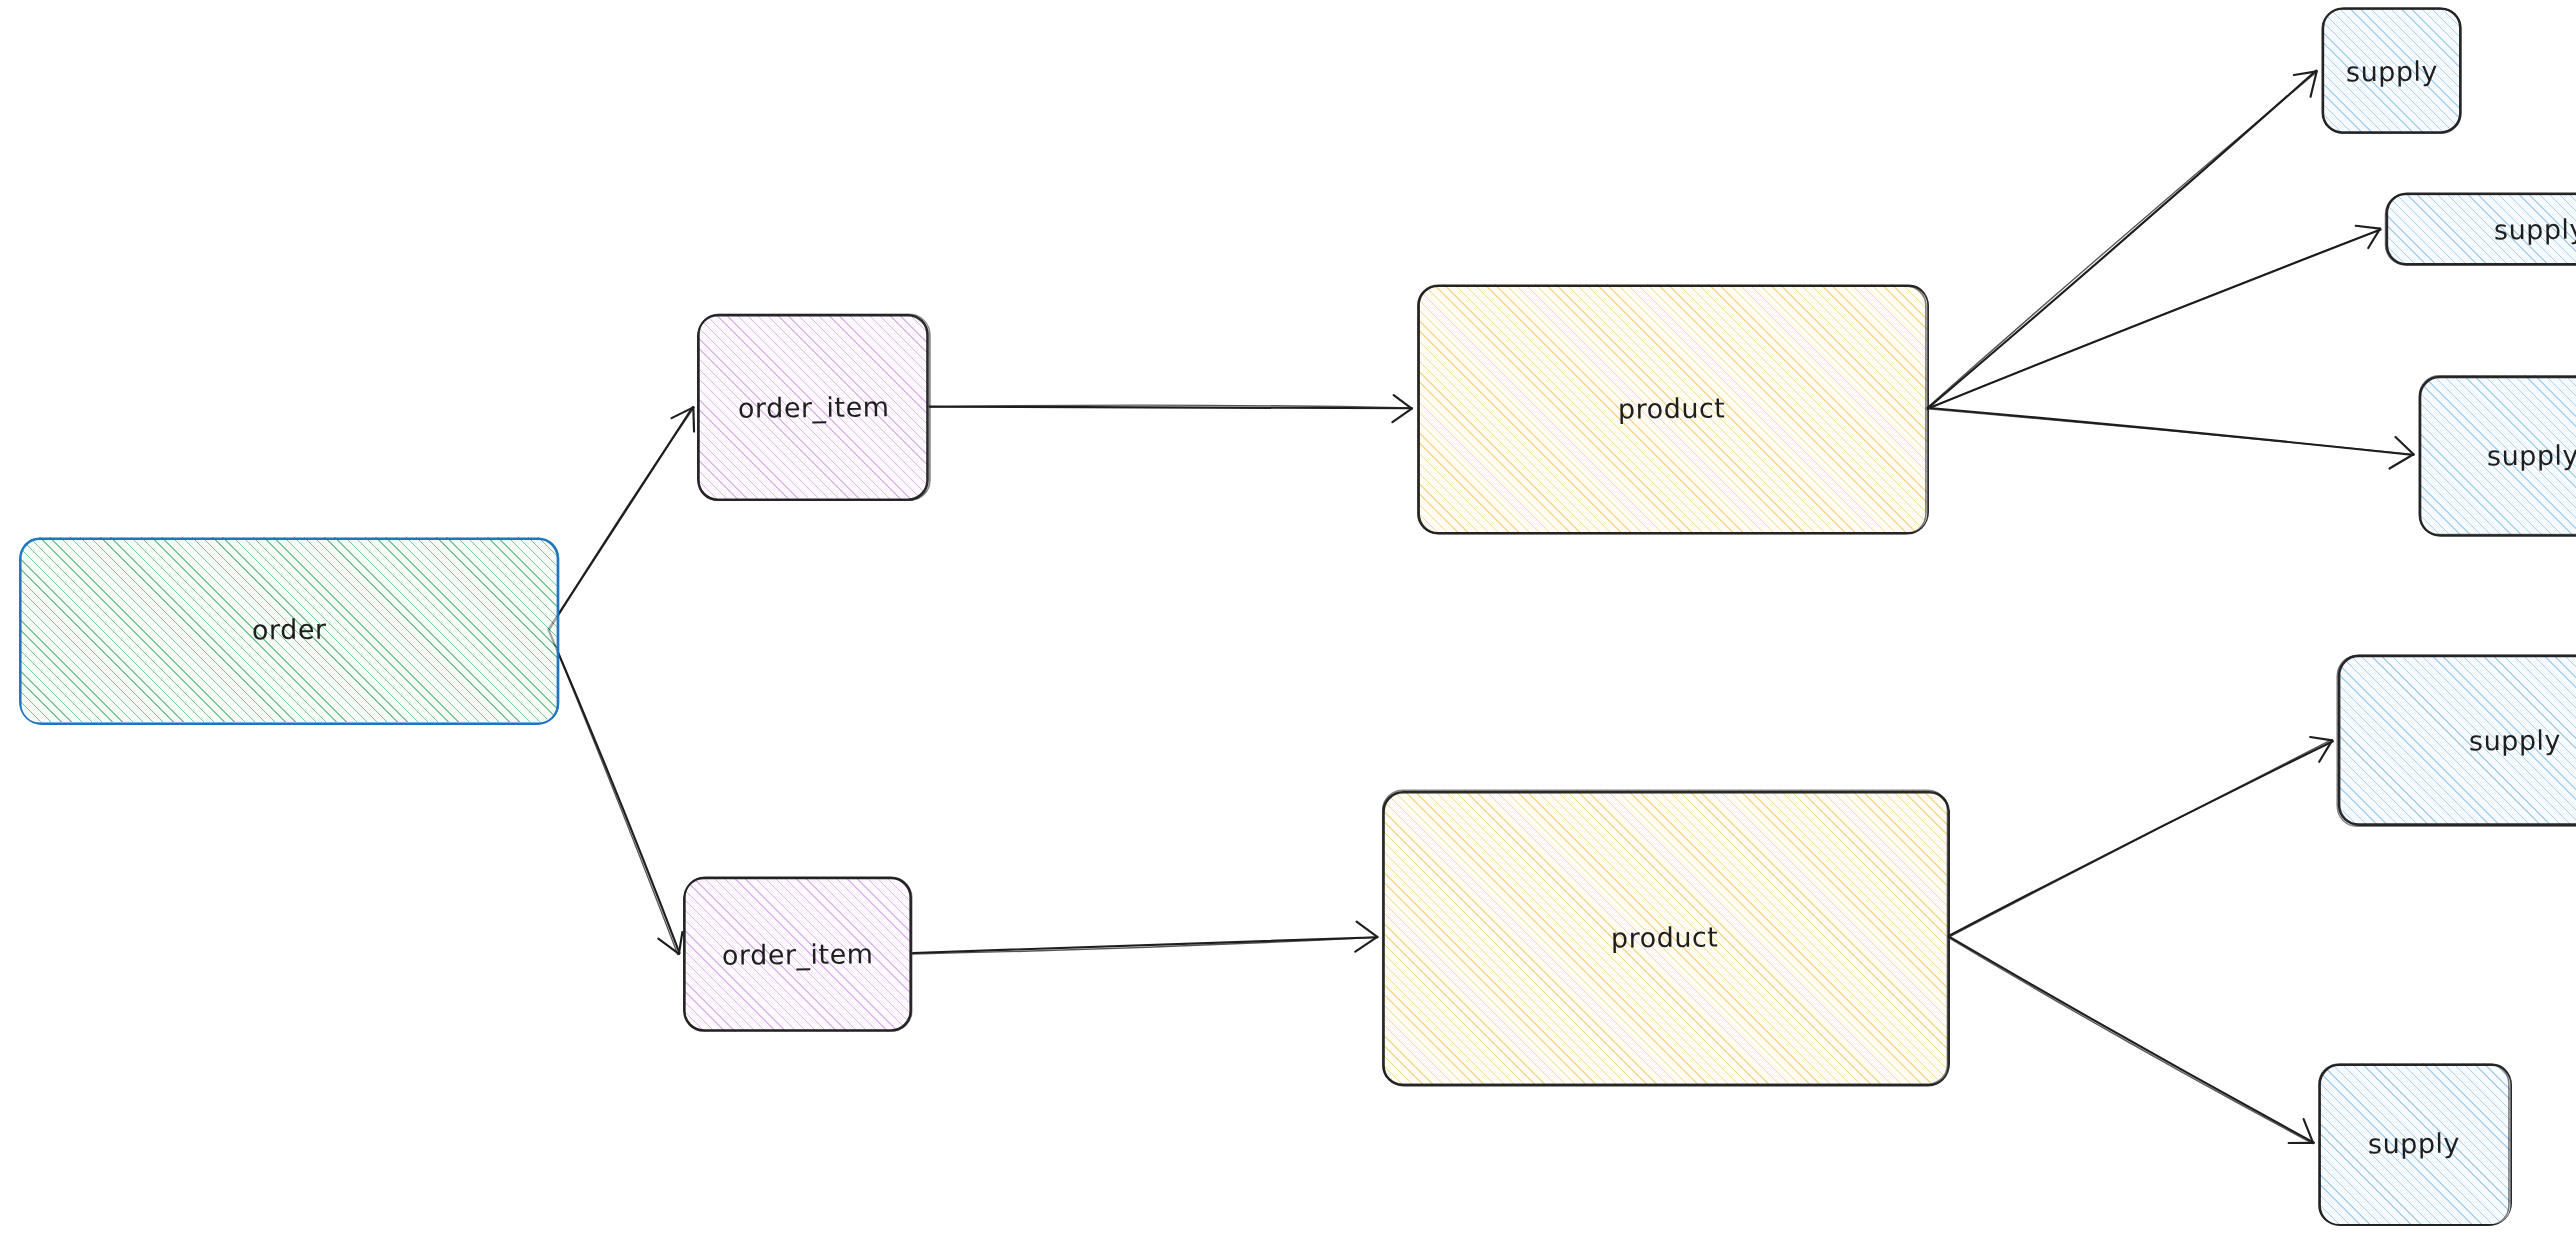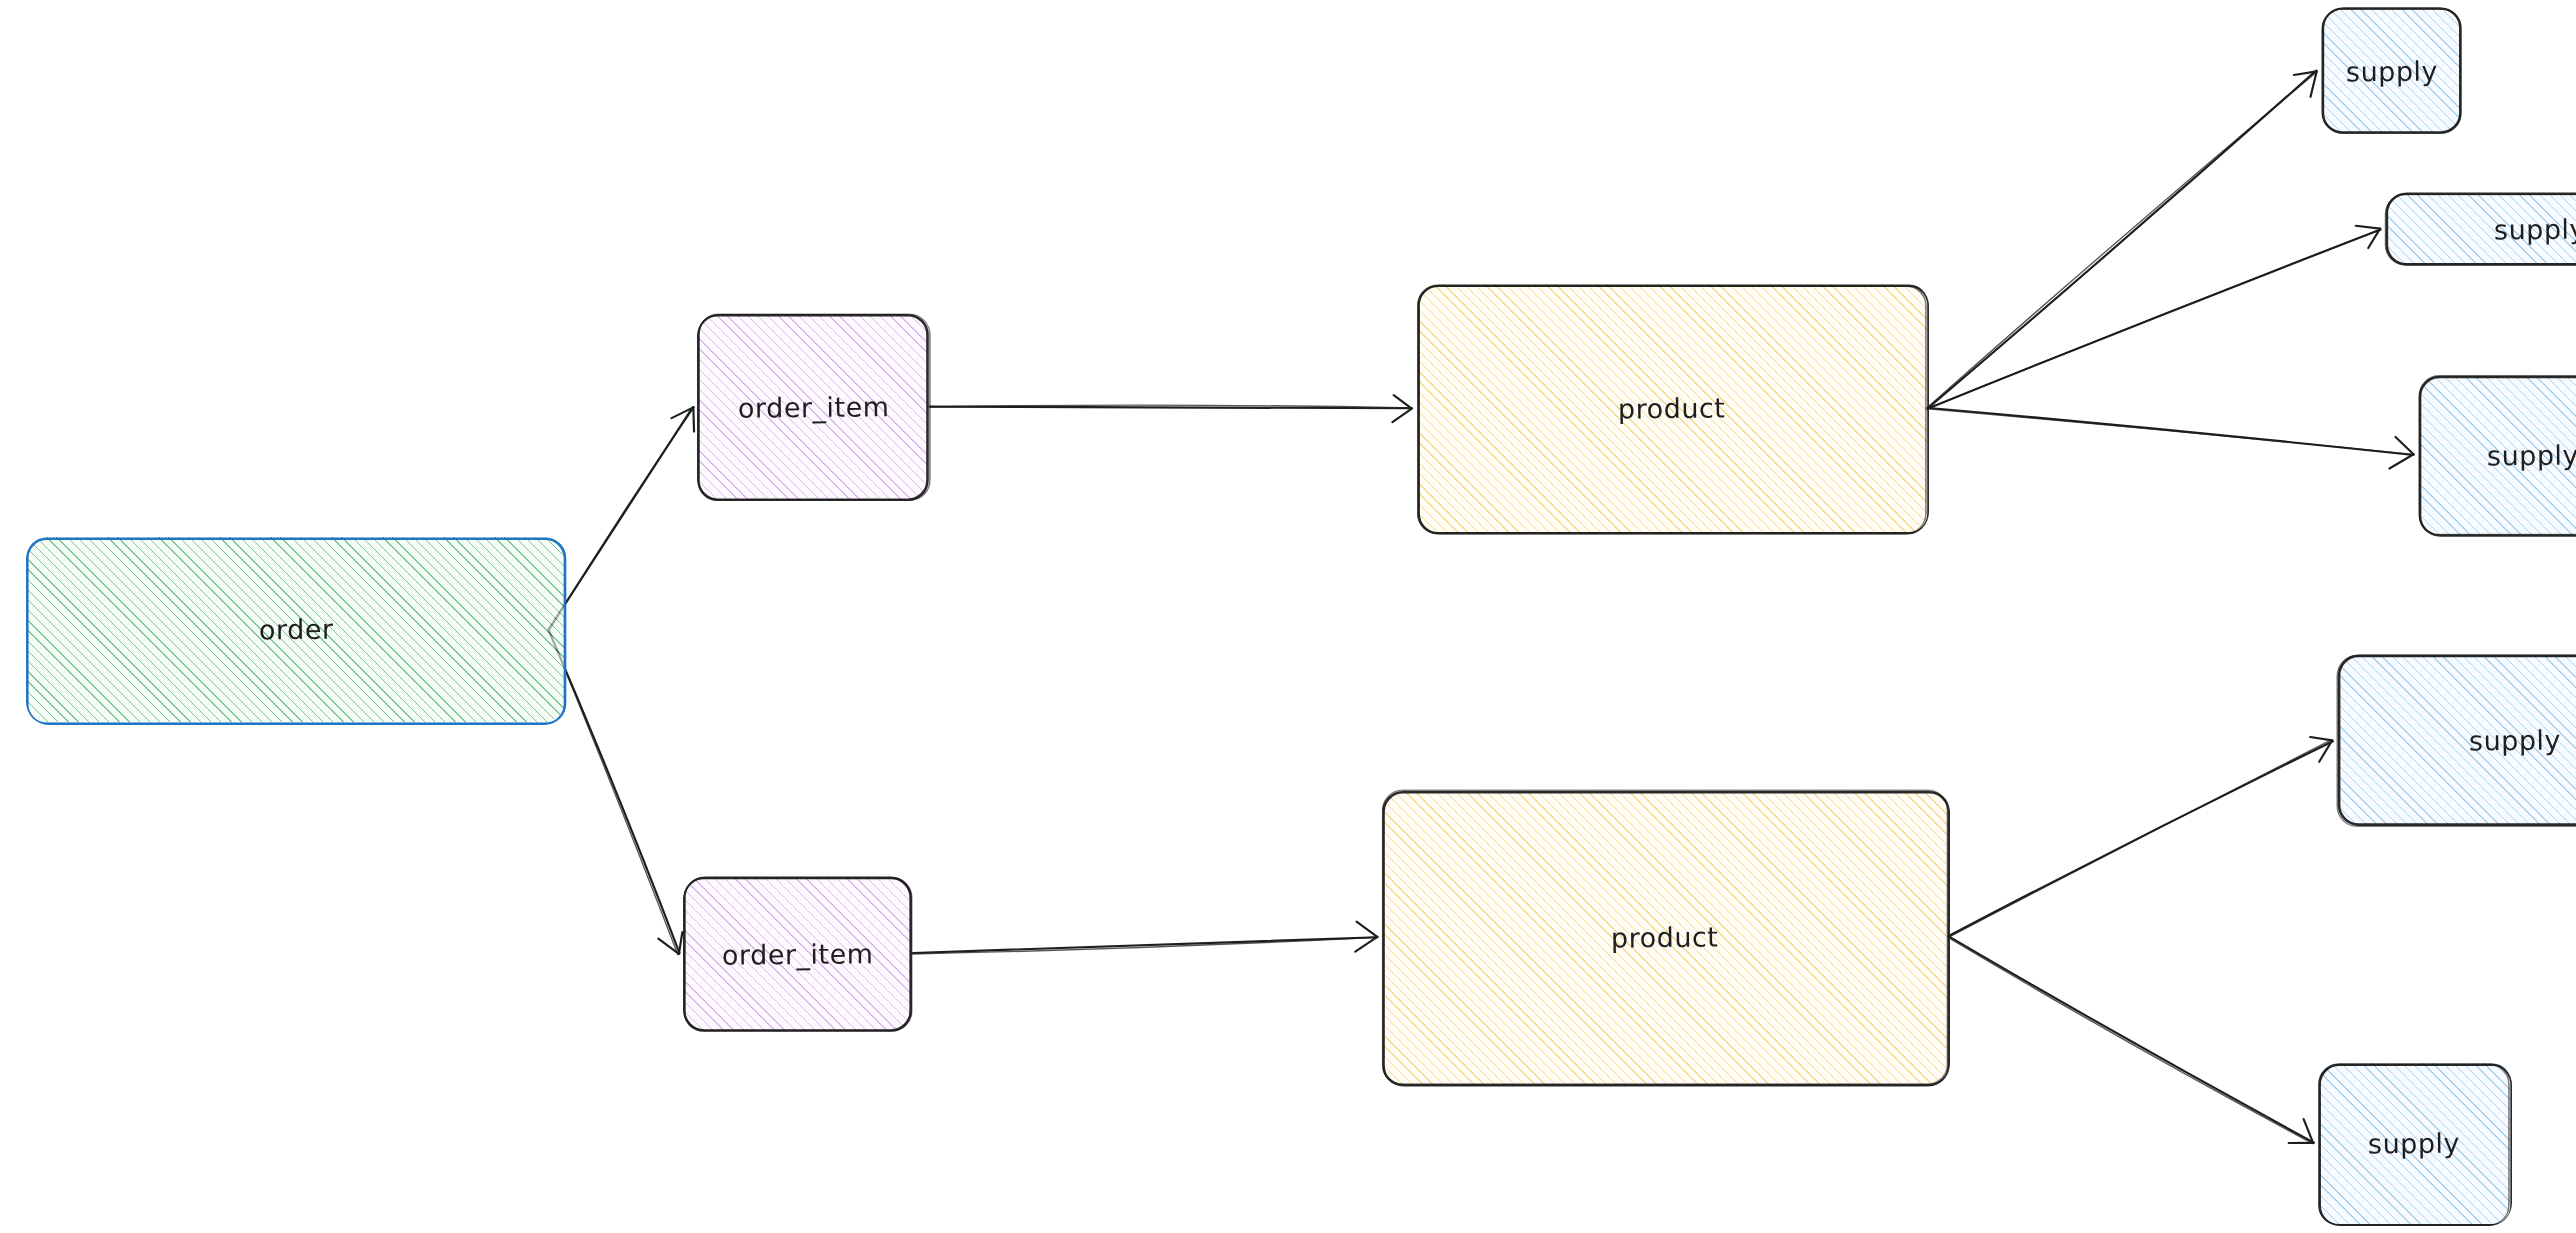--- a/index.html
+++ b/index.html
@@ -128,21 +128,21 @@
           <path d="M 3782.4653964054146 1818.0761313443427 Q 4127.675062180346 2020.473494177439 4491.551513196691 2218.542939663652" fill="none" stroke="#1e1e1e" stroke-width="4.2" stroke-opacity="1" stroke-linecap="round"></path>
           <path d="M 3780.504490852591 1819.537865759124 Q 4126.810678005596 2026.5449258170765 4489.652719975287 2220.596451284176" fill="none" stroke="#1e1e1e" stroke-width="2.6" stroke-opacity="0.75" stroke-linecap="round"></path>
         </g>
         <g>
           <path d="M 4442.493241778933 2219.3200106194336 L 4490 2219" fill="none" stroke="#1e1e1e" stroke-width="4.2" stroke-linecap="round"></path>
           <path d="M 4471.567223271919 2172.7715870332404 L 4490 2219" fill="none" stroke="#1e1e1e" stroke-width="4.2" stroke-linecap="round"></path>
         </g>
       </g>
     </svg>
   <div id="node-layer">
-      <div class="node" style="left: 27px; top: 537px; width: 538px; height: 185px;">
+      <div class="node" style="left: 20px; top: 537px; width: 538px; height: 185px;">
         <div class="fill" style="background: repeating-linear-gradient(45deg, rgb(47, 168, 79) 0px, rgb(47, 168, 79) 1px, rgba(255, 255, 255, 0) 1px, rgba(255, 255, 255, 0) 7.2px), rgb(241, 251, 243); opacity: 0.62;"></div>
         <svg class="stroke" width="541" height="189" viewBox="0 0 1051 366">
           <rect x="1.961103173047818" y="4.793380243980037" width="1044.9756241341008" height="359.42447648217177" rx="38" ry="38" fill="none" stroke="#1971c2" stroke-width="5" stroke-opacity="0.95" stroke-linecap="round"></rect>
           <rect x="3.558073855265078" y="5.217550899189688" width="1044.4631462591062" height="358.70618500844864" rx="38" ry="38" fill="none" stroke="#1971c2" stroke-width="3.2" stroke-opacity="0.55" stroke-linecap="round"></rect>
         </svg>
         <span class="label">order</span>
       </div>
       <div class="node" style="left: 698px; top: 314px; width: 231px; height: 187px;">
         <div class="fill" style="background: repeating-linear-gradient(45deg, rgb(201, 142, 224) 0px, rgb(201, 142, 224) 1px, rgba(255, 255, 255, 0) 1px, rgba(255, 255, 255, 0) 7.2px), rgb(253, 246, 255); opacity: 0.62;"></div>
         <svg class="stroke" width="234" height="190" viewBox="0 0 454 368">

